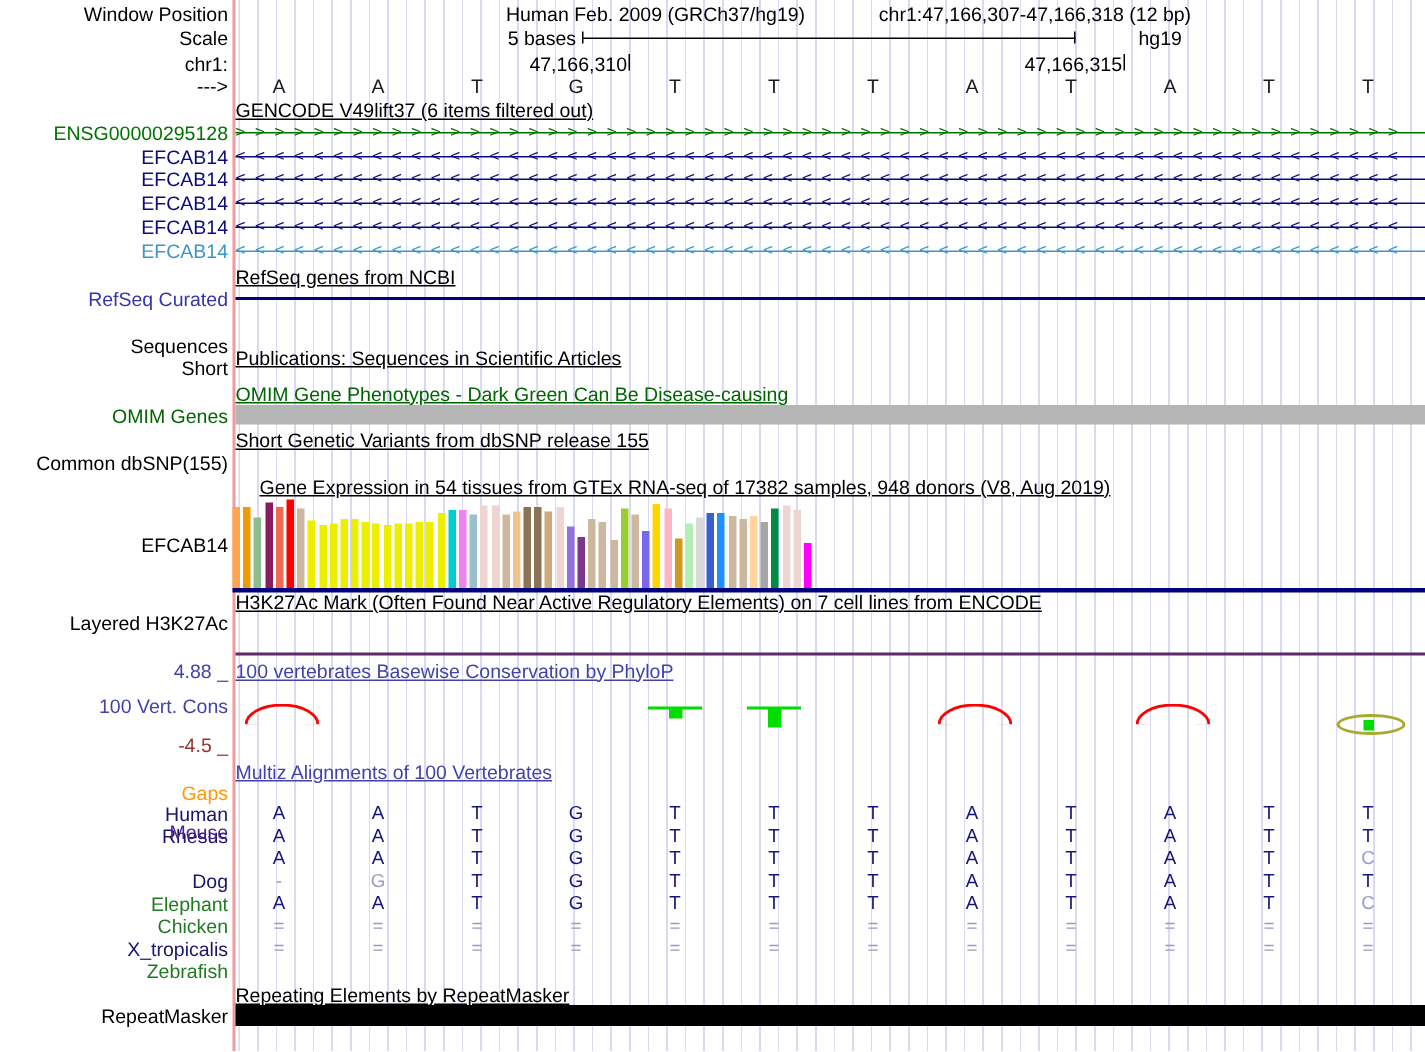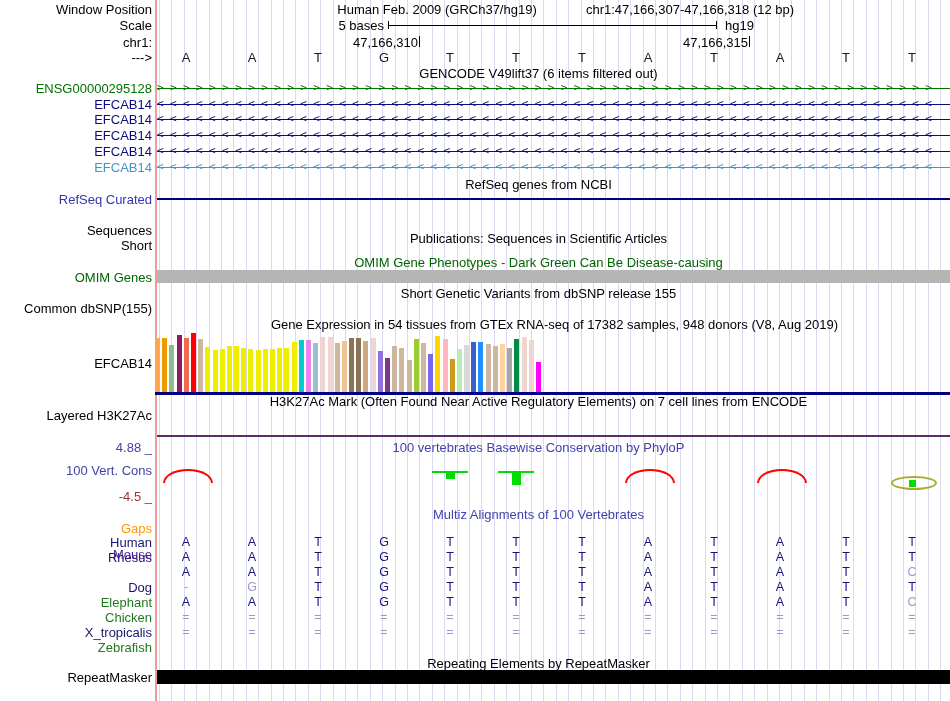--- a/index.html
+++ b/index.html
@@ -3,21 +3,21 @@
 <meta charset="utf-8">
 <style>
   html,body{margin:0;padding:0;background:#fff;}
   #browser{position:relative;width:950px;height:701px;background:#fff;overflow:hidden;
            font-family:"Liberation Sans",sans-serif;font-size:13px;color:#000;}
   .abs{position:absolute;}
   .grid{position:absolute;left:159px;top:0;width:791px;height:701px;
         background:repeating-linear-gradient(to right,#D9D9F2 0px,#D9D9F2 1px,transparent 1px,transparent 12.4px);}
   .redline{position:absolute;left:155px;top:0;width:2px;height:701px;background:#F19A9A;}
   .left-label{position:absolute;right:798px;white-space:nowrap;line-height:15px;text-align:right;}
-  .track-title{position:absolute;left:157px;width:763px;text-align:center;line-height:15px;white-space:nowrap;}
+  .track-title{position:absolute;left:157px;width:763px;text-align:left;line-height:15px;white-space:nowrap;text-decoration:underline;}
   .hdr{position:absolute;top:2px;line-height:15px;white-space:nowrap;transform:translateX(-50%);}
   .seq-base{position:absolute;top:50px;line-height:15px;transform:translateX(-50%);color:#1a1a1a;}
   .gene-row{position:absolute;left:157px;width:793px;height:14px;overflow:hidden;
             font-family:"DejaVu Sans Mono",monospace;font-size:11px;letter-spacing:6.4px;line-height:14px;
             background-image:linear-gradient(currentColor,currentColor);
             background-size:100% 1px;background-position:0 center;background-repeat:no-repeat;}
   .hline{position:absolute;left:157px;width:793px;}
   .bars{position:absolute;left:155px;top:332px;height:60px;display:flex;align-items:flex-end;gap:2.2px;}
   .bar{width:5px;}
   .arc{position:absolute;width:46px;height:12px;border:2px solid #FF0000;border-bottom:none;
@@ -35,21 +35,21 @@
 
   <span class="hdr" style="left:437px;">Human Feb. 2009 (GRCh37/hg19)</span>
   <span class="hdr" style="left:690px;">chr1:47,166,307-47,166,318 (12 bp)</span>
   <div class="left-label" style="top:2px;">Window Position</div>
 
   <div class="left-label" style="top:17.5px;">Scale</div>
   <div class="abs" style="top:17.5px;right:566px;line-height:15px;">5 bases</div>
   <div class="abs" style="left:388px;top:24.5px;width:329px;height:1px;background:#000;"></div>
   <div class="tick" style="left:388px;top:21px;width:1px;height:8px;"></div>
   <div class="tick" style="left:716px;top:21px;width:1px;height:8px;"></div>
-  <div class="abs" style="left:696px;top:17.5px;line-height:15px;padding-left:29px;">hg19</div>
+  <div class="abs" style="left:730px;top:17.5px;line-height:15px;padding-left:29px;">hg19</div>
 
   <div class="left-label" style="top:34.5px;">chr1:</div>
   <div class="abs" style="top:34.5px;right:532px;line-height:15px;">47,166,310</div>
   <div class="tick" style="left:419px;top:36px;width:1px;height:11px;"></div>
   <div class="abs" style="top:34.5px;right:202px;line-height:15px;">47,166,315</div>
   <div class="tick" style="left:749px;top:36px;width:1px;height:11px;"></div>
 
   <div class="left-label" style="top:50px;">---&gt;</div>
   <div id="sequence-row">
       <div class="seq-base" style="left: 186px;">A</div>

